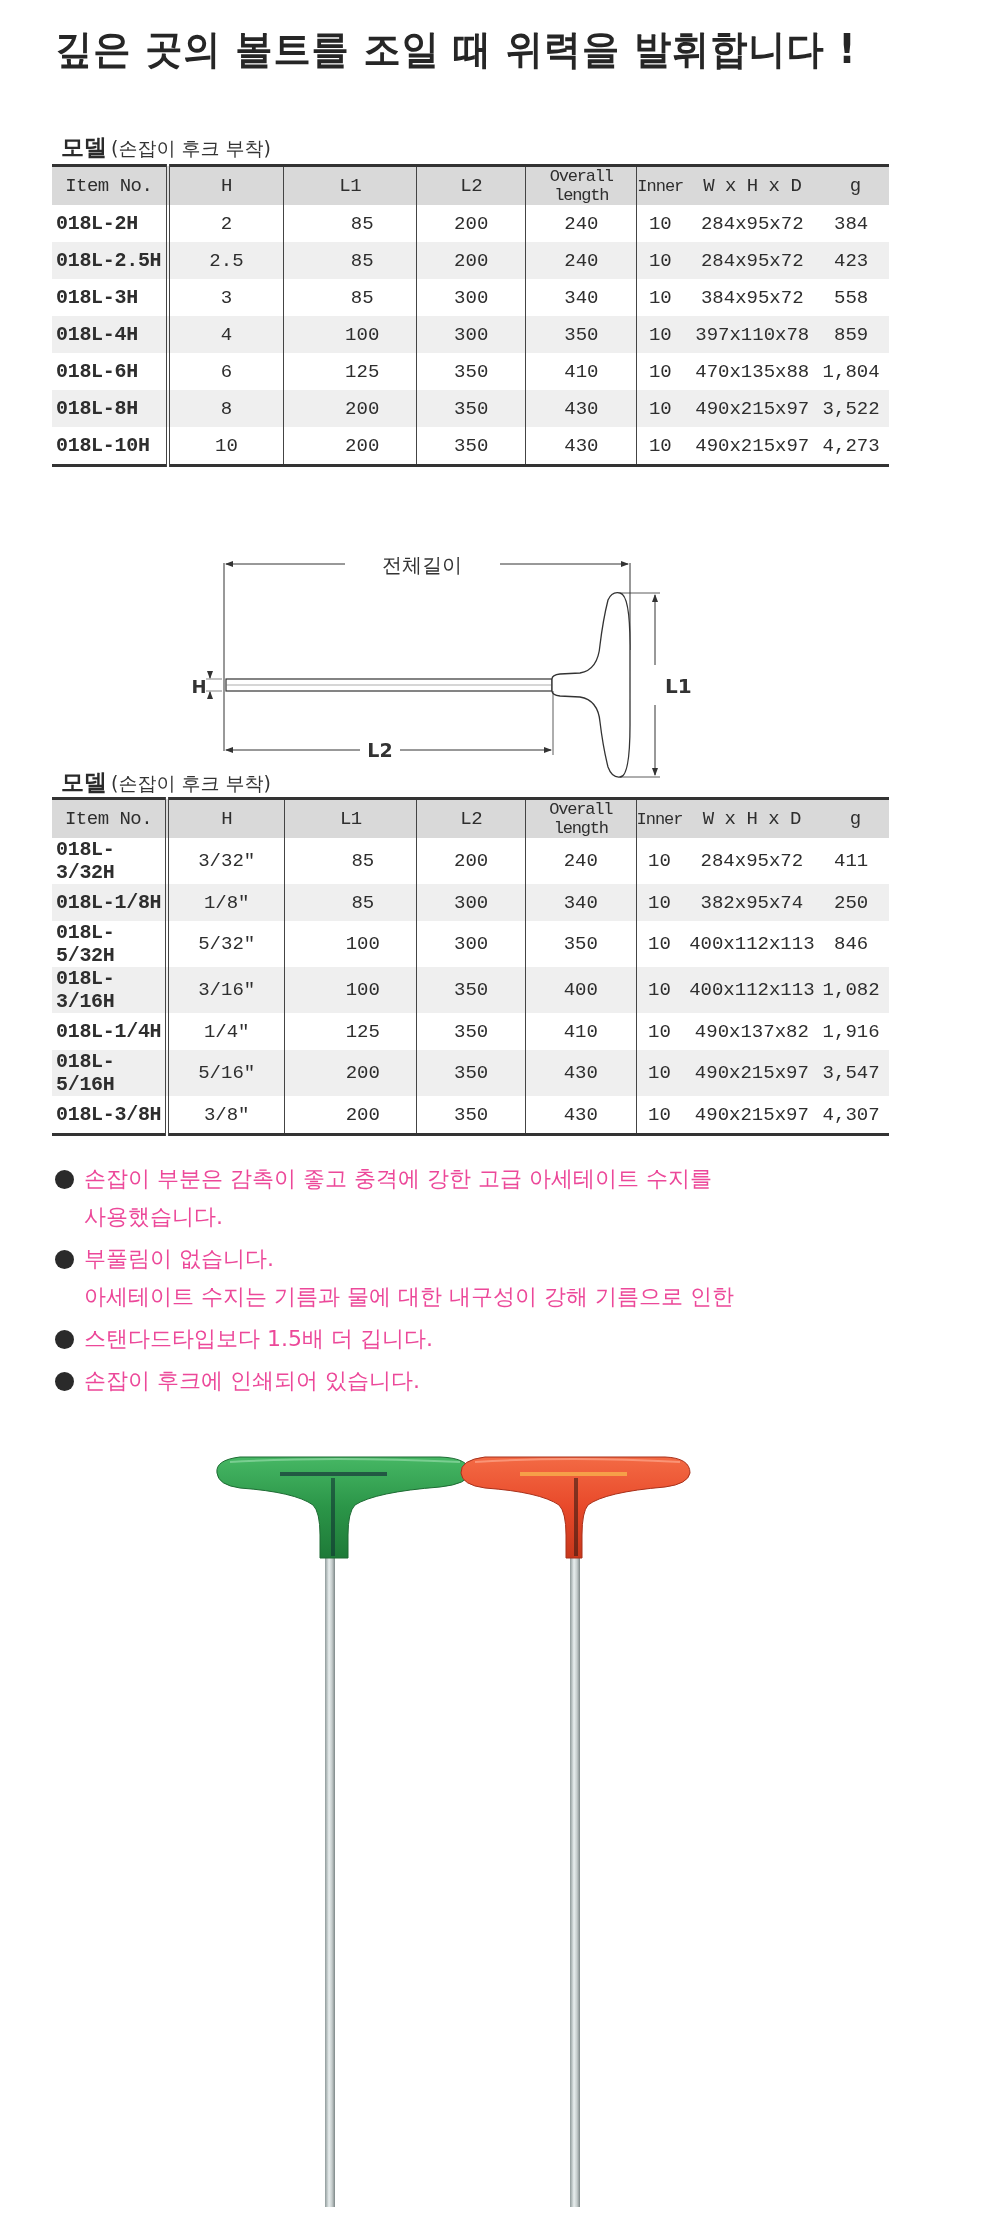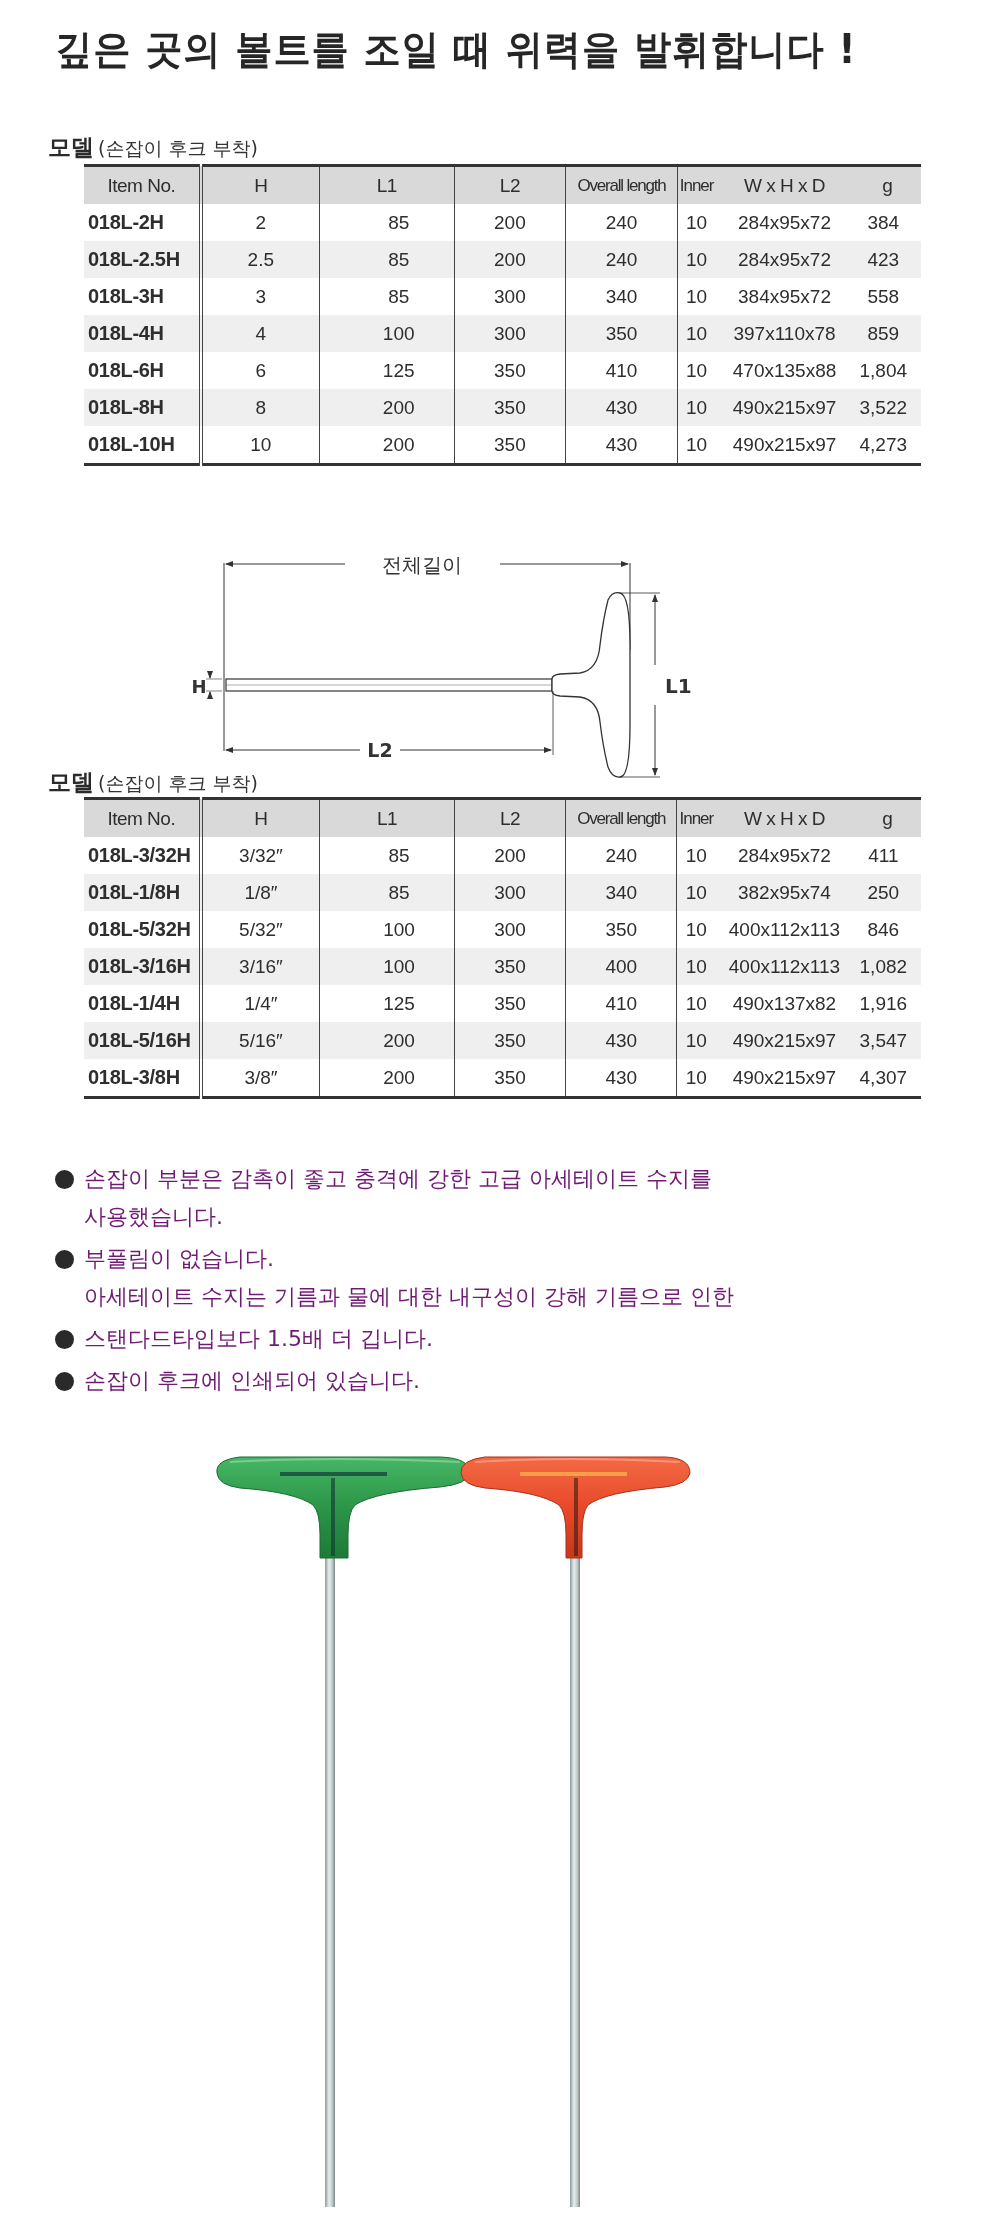--- a/index.html
+++ b/index.html
@@ -3,48 +3,48 @@
 <meta charset="utf-8">
 <style>
   html, body { margin: 0; padding: 0; background: #ffffff; }
   body { width: 997px; height: 2234px; position: relative; overflow: hidden;
          font-family: "DejaVu Sans", sans-serif; color: #2a2a2a; }
   .abs { position: absolute; }
 
   .headline { left: 55px; top: 22px; font-size: 40px; font-weight: bold; letter-spacing: 1px;
               white-space: nowrap; color: #262626; transform: scaleX(0.93); transform-origin: left top; }
 
-  .section-title { left: 48px; font-size: 21px; white-space: nowrap; }
+  .section-title { left: 61px; font-size: 21px; white-space: nowrap; }
   .section-title .strong { font-weight: bold; font-size: 23px; }
   .section-title .sub { font-size: 19px; color: #333; margin-left: 4px; }
 
   table.spec { position: absolute; left: 52px; width: 837px; border-collapse: collapse;
                border-top: 3px solid #333; border-bottom: 3px solid #333;
-               font-family: Liberation Sans, sans-serif; font-size: 19px; color: #2e2e2e; margin-left: 32px; }
+               font-family: Liberation Mono, monospace; font-size: 19px; color: #2e2e2e; }
   table.spec th, table.spec td { height: 37px; padding: 0; text-align: center; font-weight: normal; }
   table.spec thead th { background: #d9d9d9; letter-spacing: -0.5px; }
   table.spec tbody tr:nth-child(even) td { background: #efefef; }
   table.spec td.item { text-align: left; padding-left: 4px; font-weight: bold; font-size: 20px;
                        letter-spacing: -0.3px; }
   table.spec .c-item { width: 114px; border-right: 4px double #444; }
   table.spec .c-h { width: 121px; border-right: 1.5px solid #444; }
   table.spec .c-l1 { width: 114px; border-right: 1.5px solid #444; }
   table.spec .c-l2 { width: 115px; border-right: 1.5px solid #444; }
   table.spec .c-ov { width: 114px; border-right: 1.5px solid #444; }
   table.spec .c-in { width: 38px; }
   table.spec .c-wxhxd { width: 140px; }
   table.spec .c-g { width: 60px; text-align: center; padding-right: 8px; }
   table.spec th.c-ov { font-size: 17px; letter-spacing: -1.2px; }
   table.spec th.c-in { font-size: 17px; letter-spacing: -1px; }
   table.spec td.c-l1 { padding-left: 24px; }
 
   .diagram { left: 150px; top: 550px; width: 640px; height: 245px; }
   .diagram svg { width: 100%; height: 100%; }
 
-  .bullets { left: 52px; top: 1160px; width: 850px; font-size: 22px; color: #701a75; }
+  .bullets { left: 52px; top: 1160px; width: 850px; font-size: 22px; color: #ec4899; }
   .bullet { position: relative; padding-left: 32px; line-height: 38px; margin-bottom: 4px; }
   .bullet .dot { position: absolute; left: 3px; top: 10px; width: 19px; height: 19px;
                  border-radius: 50%; background: #2a2a2a; }
 
   .photo { left: 200px; top: 1440px; width: 580px; height: 780px; }
   .photo svg { width: 100%; height: 100%; }
 </style>
 </head>
 <body>
 

